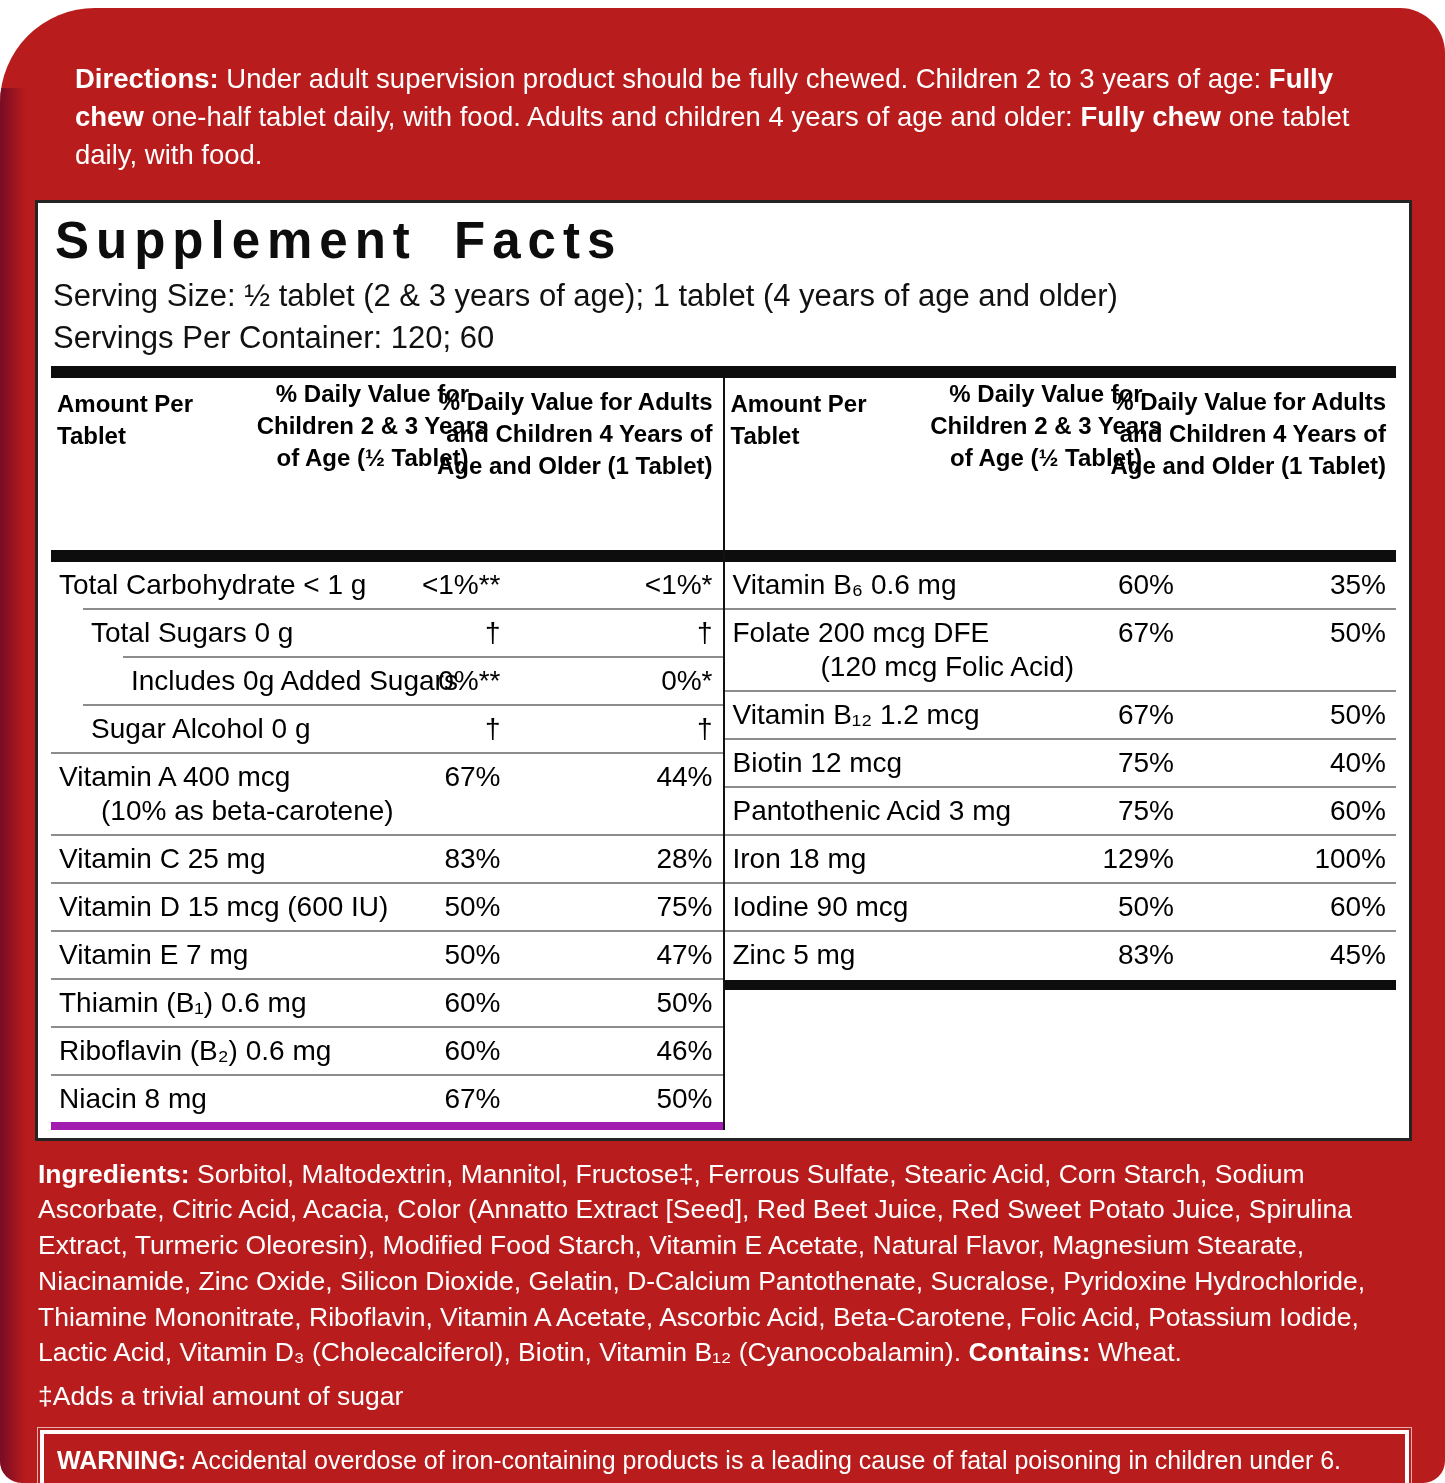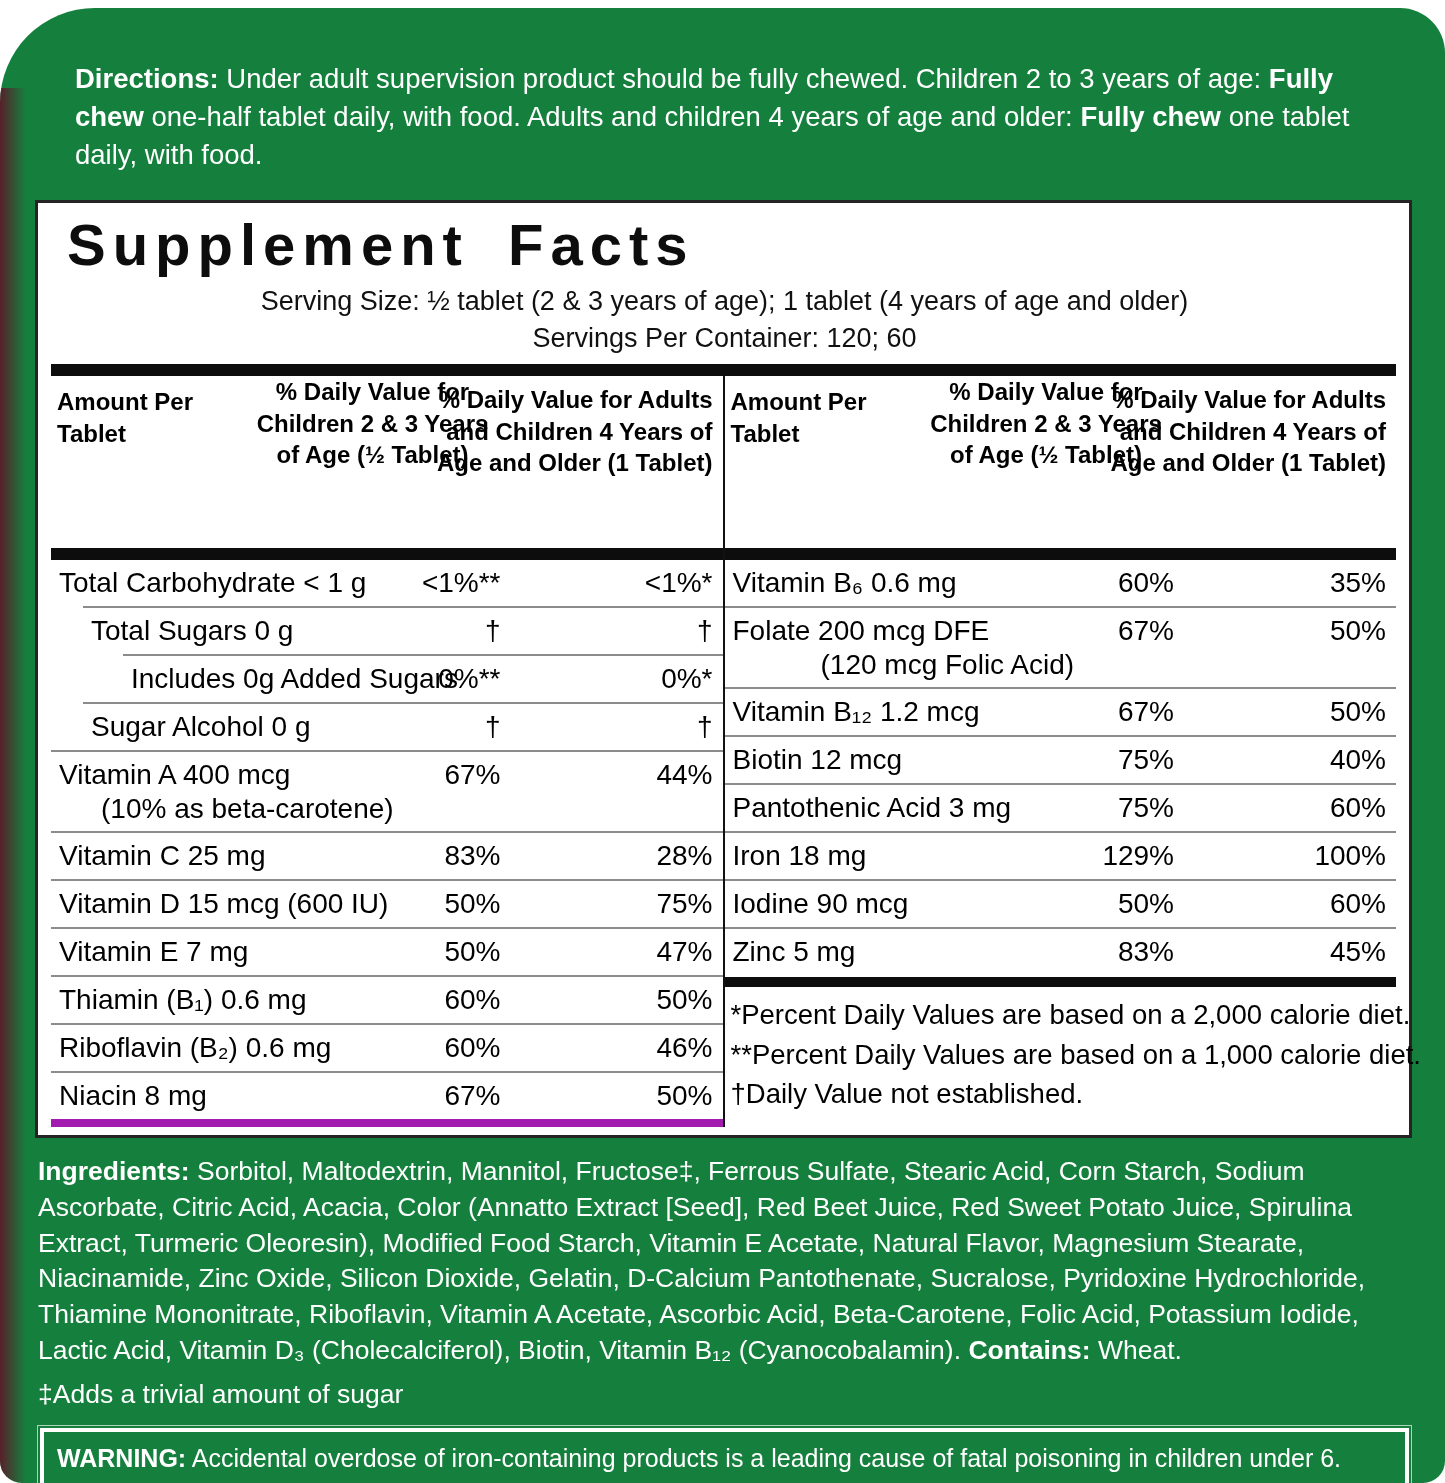--- a/index.html
+++ b/index.html
@@ -5,21 +5,21 @@
   html,body { margin:0; padding:0; }
   body {
     width:1445px; height:1483px;
     background:#ffffff;
     font-family:"Liberation Sans","DejaVu Sans",sans-serif;
     position:relative;
     -webkit-font-smoothing:antialiased;
   }
   .label-bg {
     position:absolute; left:0; top:8px; right:0; bottom:0;
-    background:#15803d;
+    background:#b91c1c;
     border-radius:95px 45px 22px 22px;
     overflow:hidden;
   }
   .left-vignette {
     position:absolute; left:0; top:80px; bottom:0; width:26px;
     background:linear-gradient(to right, rgba(104,7,38,0.8), rgba(104,7,38,0));
     pointer-events:none;
   }
   
   .directions {
@@ -32,25 +32,25 @@
   
   .facts-box {
     position:relative;
     margin:0 33px 0 35px;
     background:#ffffff;
     border:3px solid #242424;
     color:#000;
     padding:6px 13px 8px 13px;
   }
   .facts-title {
-    font-size:58px; font-weight:bold;
+    font-size:51px; font-weight:bold;
     letter-spacing:7px; word-spacing:16px;
-    color:#0d0d0d; margin:2px 0 6px 16px;
-  }
-  .serving-line { font-size:27px; color:#111; margin:2px 0 2px 2px; line-height:1.3;text-align:center; }
+    color:#0d0d0d; margin:2px 0 6px 4px;
+  }
+  .serving-line { font-size:31px; color:#111; margin:2px 0 2px 2px; line-height:1.3; }
   .bar { height:12px; background:#0d0d0d; margin-top:8px; }
 
   .tbl { display:flex; align-items:stretch; }
   .half { flex:1 1 0; min-width:0; position:relative; display:flex; flex-direction:column; }
   .half-right { border-left:2px solid #111; }
 
   .thead { position:relative; min-height:172px; font-weight:bold; font-size:24px; line-height:1.32; }
   .th-amount { position:absolute; left:6px;  top:10px; width:200px; }
   .th-child  { position:absolute; right:222px; top:0; width:256px; text-align:center; }
   .th-adult  { position:absolute; right:10px;  top:8px; width:286px; text-align:right; }
@@ -219,25 +219,20 @@
             <span class="vc">50%</span>
             <span class="va">60%</span>
           </div>
           <div class="row">
             <span class="nm">Zinc 5 mg</span>
             <span class="vc">83%</span>
             <span class="va">45%</span>
           </div>
         </div>
         <div class="zbar"></div>
-        <div class="footnotes">
-          <div>*Percent Daily Values are based on a 2,000 calorie diet.</div>
-          <div>**Percent Daily Values are based on a 1,000 calorie diet.</div>
-          <div>†Daily Value not established.</div>
-        </div>
       </div>
 
     </div>
   </div>
 
   <p class="ingredients">
     <span class="b">Ingredients:</span><span> Sorbitol, Maltodextrin, Mannitol, Fructose‡, Ferrous Sulfate, Stearic Acid, Corn Starch, Sodium Ascorbate, Citric Acid, Acacia, Color (Annatto Extract [Seed], Red Beet Juice, Red Sweet Potato Juice, Spirulina Extract, Turmeric Oleoresin), Modified Food Starch, Vitamin E Acetate, Natural Flavor, Magnesium Stearate, Niacinamide, Zinc Oxide, Silicon Dioxide, Gelatin, D-Calcium Pantothenate, Sucralose, Pyridoxine Hydrochloride, Thiamine Mononitrate, Riboflavin, Vitamin A Acetate, Ascorbic Acid, Beta-Carotene, Folic Acid, Potassium Iodide, Lactic Acid, Vitamin D₃ (Cholecalciferol), Biotin, Vitamin B₁₂ (Cyanocobalamin). </span><span class="b">Contains:</span><span> Wheat.</span>
   </p>
   <div class="sugar-note">‡Adds a trivial amount of sugar</div>
 

